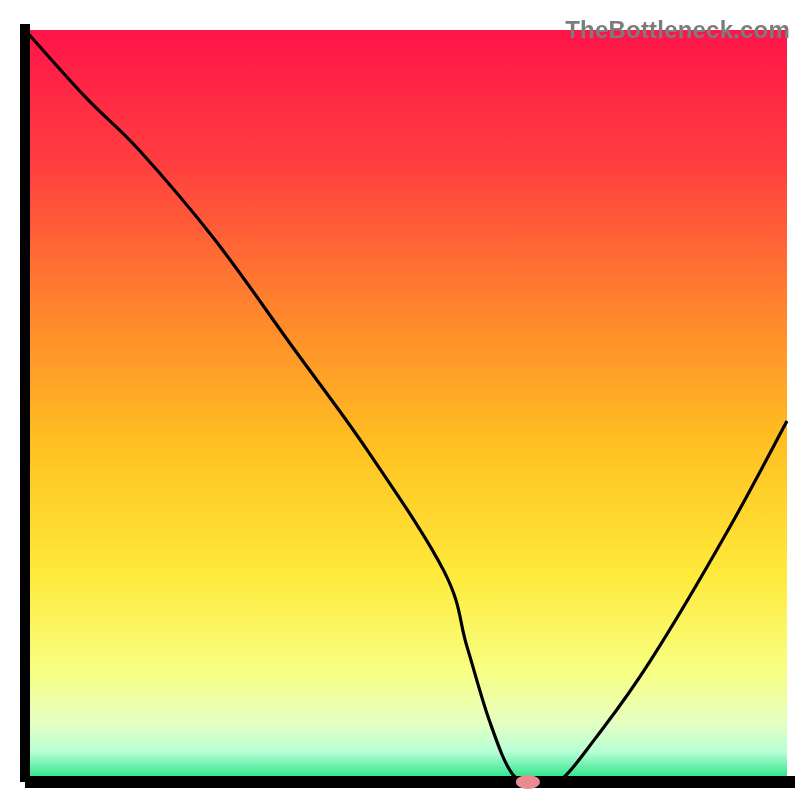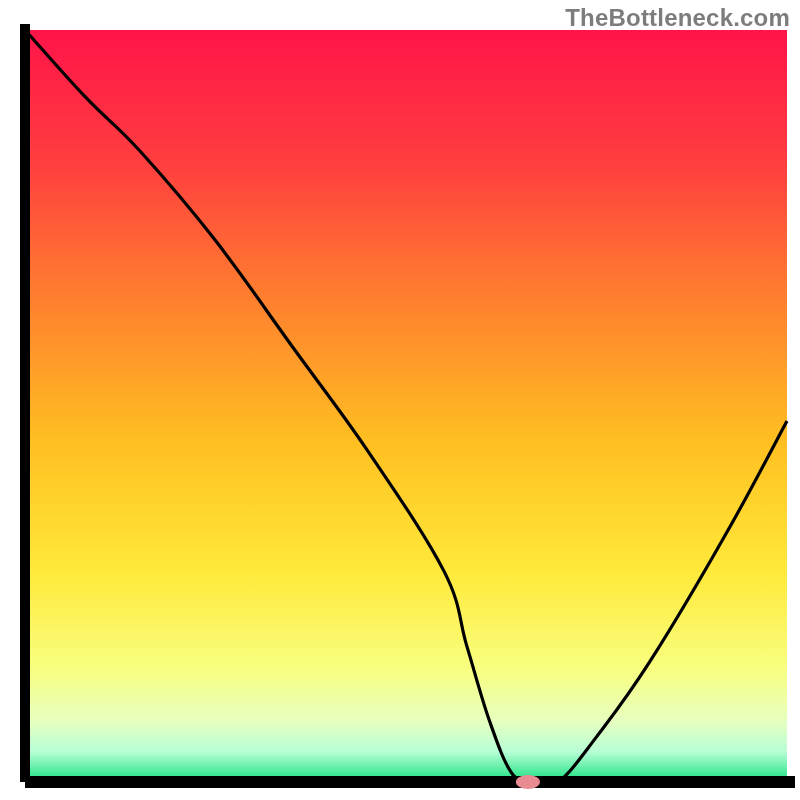--- a/index.html
+++ b/index.html
@@ -10,21 +10,21 @@
     background: #ffffff;
     font-family: Arial, Helvetica, sans-serif;
   }
   .chart-container {
     position: relative;
     width: 800px;
     height: 800px;
   }
   .watermark {
     position: absolute;
-    top: 4px;
+    top: 16px;
     right: 10px;
     font-size: 24px;
     font-weight: 600;
     color: #7c7c7c;
     letter-spacing: 0.2px;
     z-index: 10;
   }
   svg.plot {
     position: absolute;
     left: 0;

